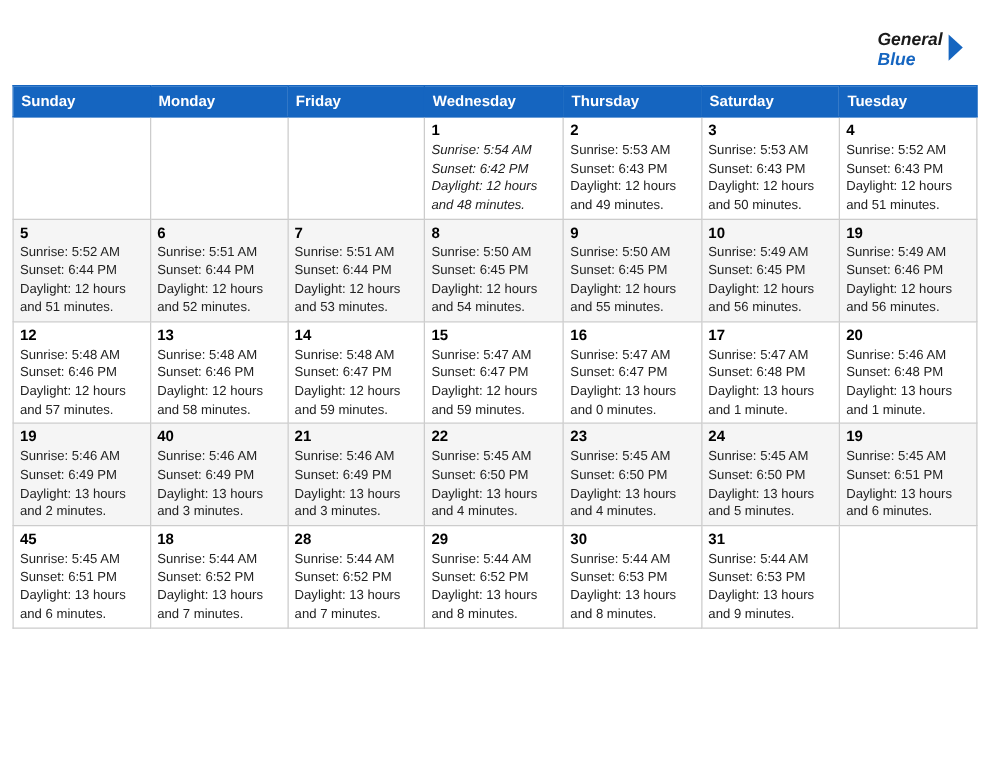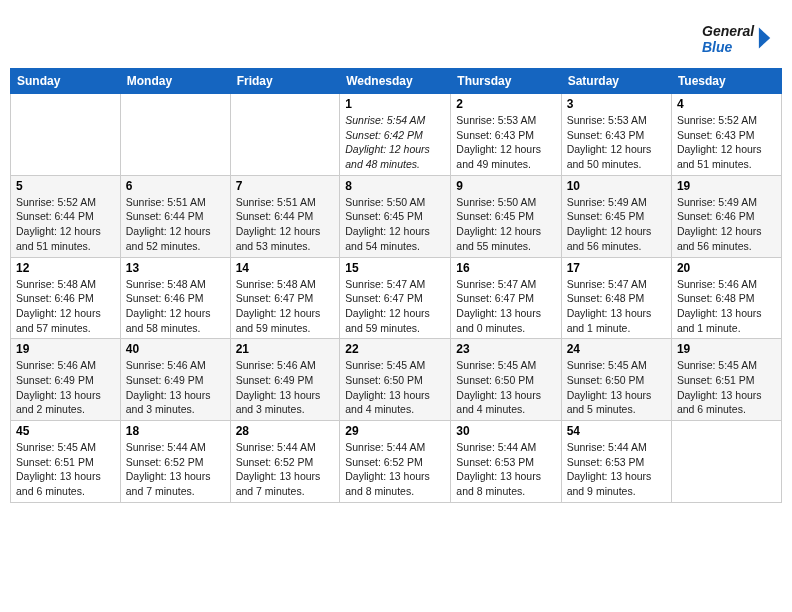--- a/index.html
+++ b/index.html
@@ -320,21 +320,21 @@
 and 8 minutes.</div>
         </td>
         <td>
           <div class="day-num">30</div>
           <div class="day-info" style="white-space: pre-line;">Sunrise: 5:44 AM
 Sunset: 6:53 PM
 Daylight: 13 hours
 and 8 minutes.</div>
         </td>
         <td>
-          <div class="day-num">54</div>
+          <div class="day-num">31</div>
           <div class="day-info" style="white-space: pre-line;">Sunrise: 5:44 AM
 Sunset: 6:53 PM
 Daylight: 13 hours
 and 9 minutes.</div>
         </td>
         <td class="empty"></td>
       </tr>
     </tbody>
 </table>
 

